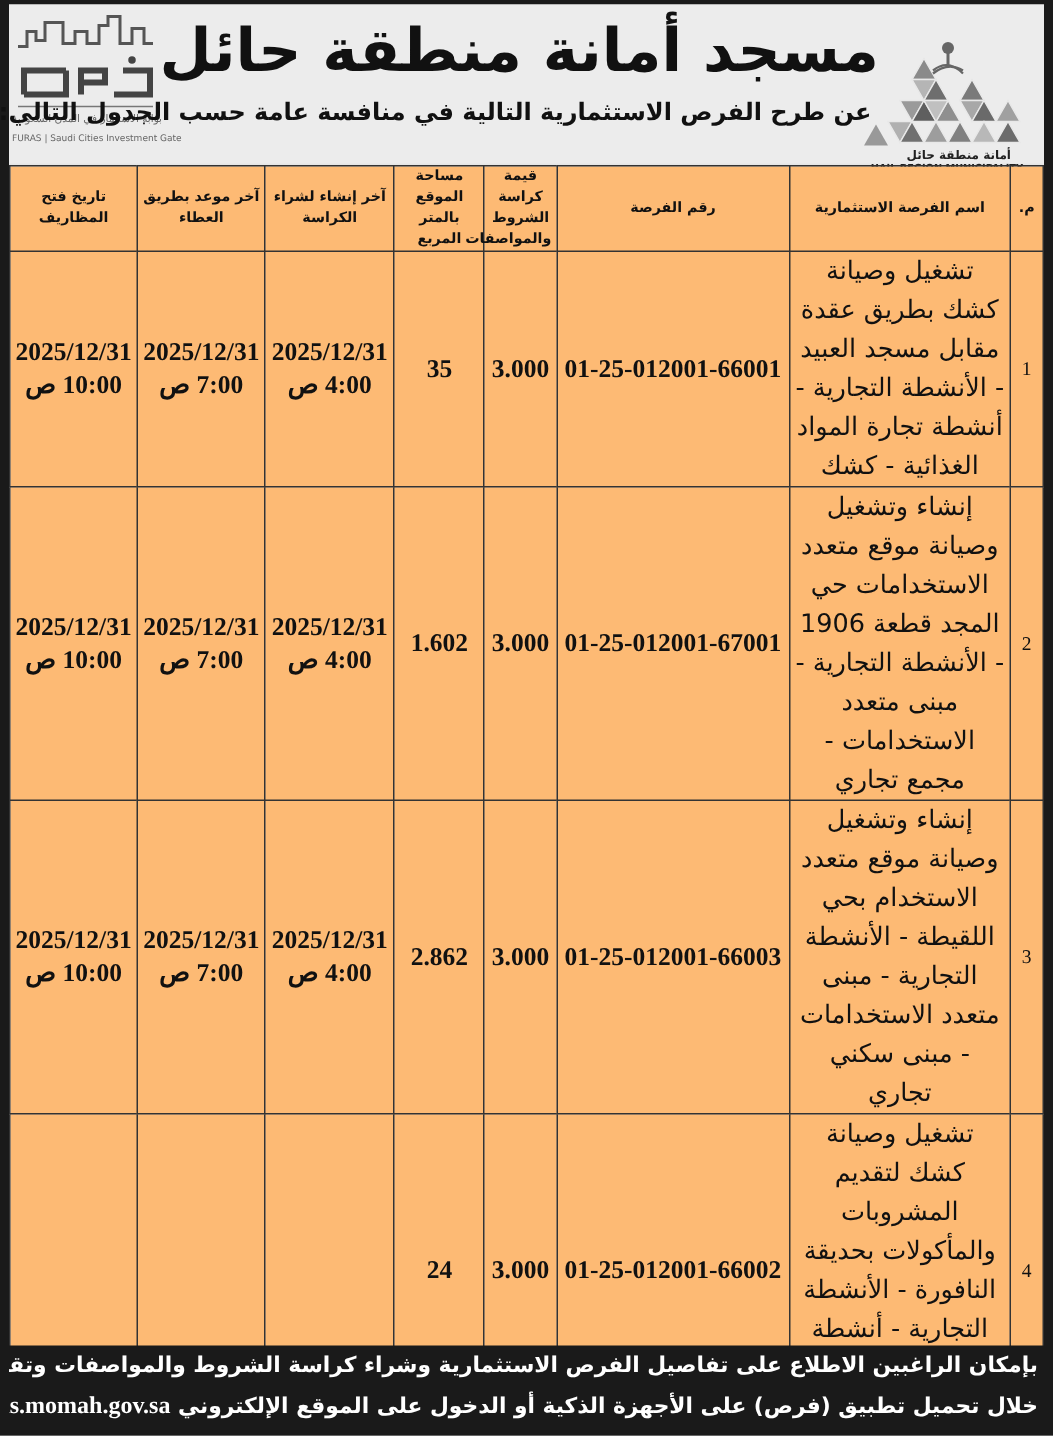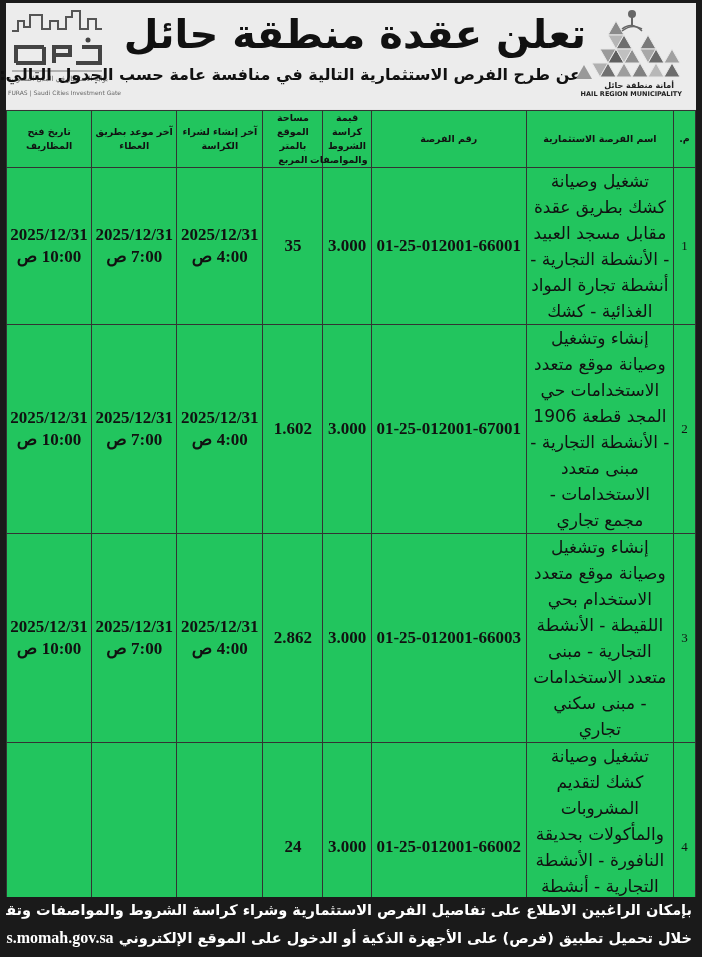--- a/index.html
+++ b/index.html
@@ -8,26 +8,26 @@
   .frame-l { position:absolute; left:0; top:0; width:6px; height:957px; background:#1a1a1a; }
   .frame-r { position:absolute; right:0; top:0; width:6px; height:957px; background:#1a1a1a; }
   .frame-t { position:absolute; left:0; top:0; width:702px; height:3px; background:#1a1a1a; }
 
   .header { position:absolute; left:6px; top:3px; width:690px; height:106px; background:#ececec; }
   .logo-furas { position:absolute; left:2px; top:4px; width:98px; height:96px; }
   .furas-tag1 { position:absolute; left:0; top:68px; width:100px; font-size:7px; color:#666; text-align:right; direction:rtl; white-space:nowrap; }
   .furas-tag2 { position:absolute; left:0; top:82px; width:100px; font-size:6px; color:#666; white-space:nowrap; }
   .title { position:absolute; left:150px; top:8px; width:430px; text-align:center; direction:rtl; font-size:40px; font-weight:bold; color:#111; white-space:nowrap; letter-spacing:1px; }
   .subtitle { position:absolute; left:105px; top:62px; width:470px; text-align:center; direction:rtl; font-size:16px; font-weight:bold; color:#111; white-space:nowrap; }
-  .logo-hail { position:absolute; right:8px; top:4px; width:112px; height:96px; }
+  .logo-hail { position:absolute; right:8px; top:22px; width:112px; height:96px; }
   .hail-ar { position:absolute; right:14px; top:74px; font-size:8px; direction:rtl; color:#222; font-weight:bold; }
   .hail-en { position:absolute; right:6px; top:83px; font-size:6.5px; color:#222; font-weight:bold; white-space:nowrap;margin-left:39px; }
 
   table.grid { position:absolute; left:6px; top:110px; width:690px; border-collapse:collapse; table-layout:fixed; direction:rtl; }
-  table.grid td, table.grid th { border:1.5px solid #333; background:#22c55e; color:#111; text-align:center; vertical-align:middle; padding:0 3px; }
+  table.grid td, table.grid th { border:1.5px solid #333; background:#fdba74; color:#111; text-align:center; vertical-align:middle; padding:0 3px; }
   table.grid th { font-size:9.5px; font-weight:bold; line-height:14px; height:54px; }
   .col-no { width:22px; }
   .col-name { width:147px; }
   .col-num { width:155px; }
   .col-price { width:48px; }
   .col-area { width:60px; }
   .col-buy { width:86px; }
   .col-sub { width:85px; }
   .col-open { width:85px; }
   td.no { font-family:"Liberation Serif", serif; font-size:13px; }
@@ -61,21 +61,21 @@
         <path d="M8,56 L8,40 L36,40 M36,40 L36,56 L8,56" fill="none" stroke="#444" stroke-width="4"></path>
         <path d="M46,56 L46,40 L62,40 L62,48 L46,48" fill="none" stroke="#444" stroke-width="4"></path>
         <path d="M68,56 L92,56 L92,40 L74,40" fill="none" stroke="#444" stroke-width="4"></path>
         <circle cx="80" cy="33" r="2.5" fill="#444"></circle>
         <line x1="4" y1="64" x2="94" y2="64" stroke="#777" stroke-width="1"></line>
       </svg>
       <span class="furas-tag1">بوابة الاستثمار في المدن السعودية</span>
       <span class="furas-tag2">FURAS | Saudi Cities Investment Gate</span>
     </div>
 
-    <div class="title">تعلن عقدة منطقة حائل</div>
+    <div class="title">مسجد أمانة منطقة حائل</div>
     <div class="subtitle">عن طرح الفرص الاستثمارية التالية في منافسة عامة حسب الجدول التالي:</div>
 
     <div class="logo-hail">
       <svg width="112" height="80" viewBox="0 0 112 80">
         <g stroke="#e8e8e8" stroke-width="1">
           <polygon points="40,14 48,28 32,28" fill="#8a8a8a"></polygon>
           <polygon points="32,28 48,28 40,42" fill="#b5b5b5"></polygon>
           <polygon points="48,28 56,42 40,42" fill="#6e6e6e"></polygon>
           <polygon points="24,42 40,42 32,56" fill="#9a9a9a"></polygon>
           <polygon points="40,42 48,56 32,56" fill="#5f5f5f"></polygon>

